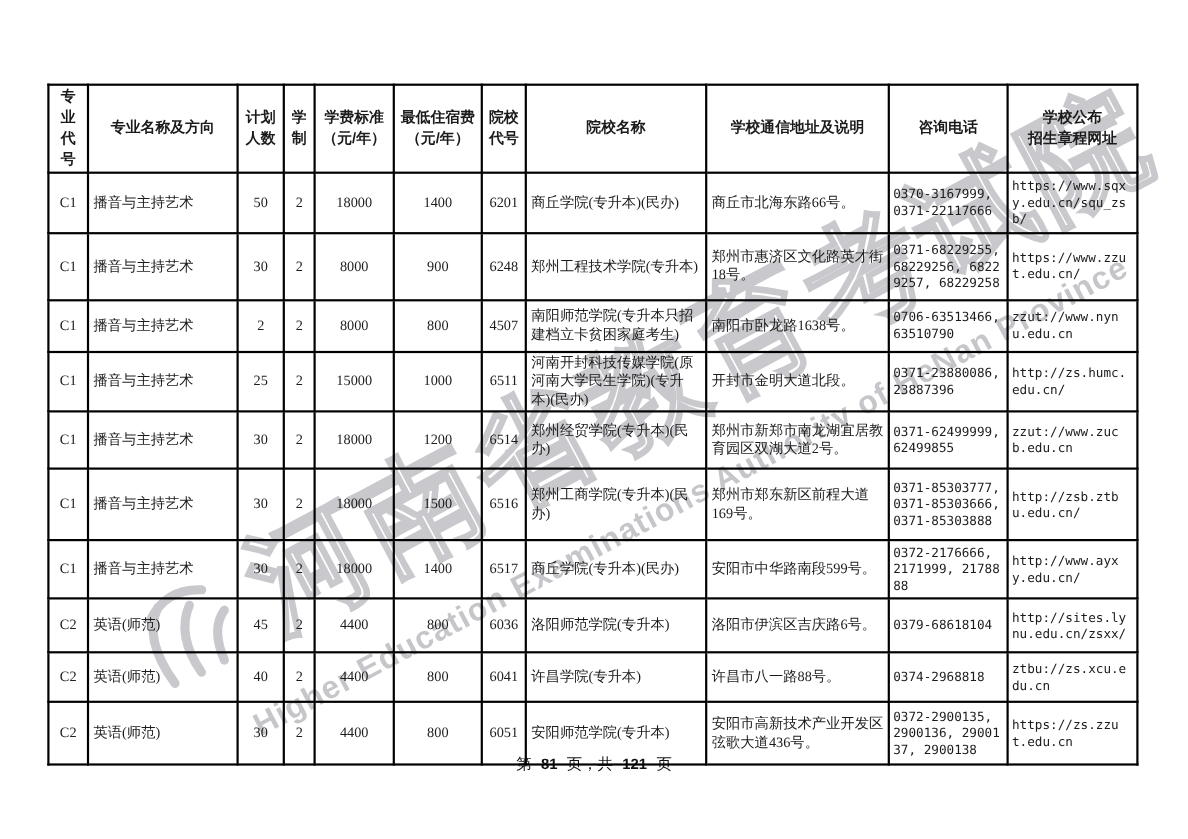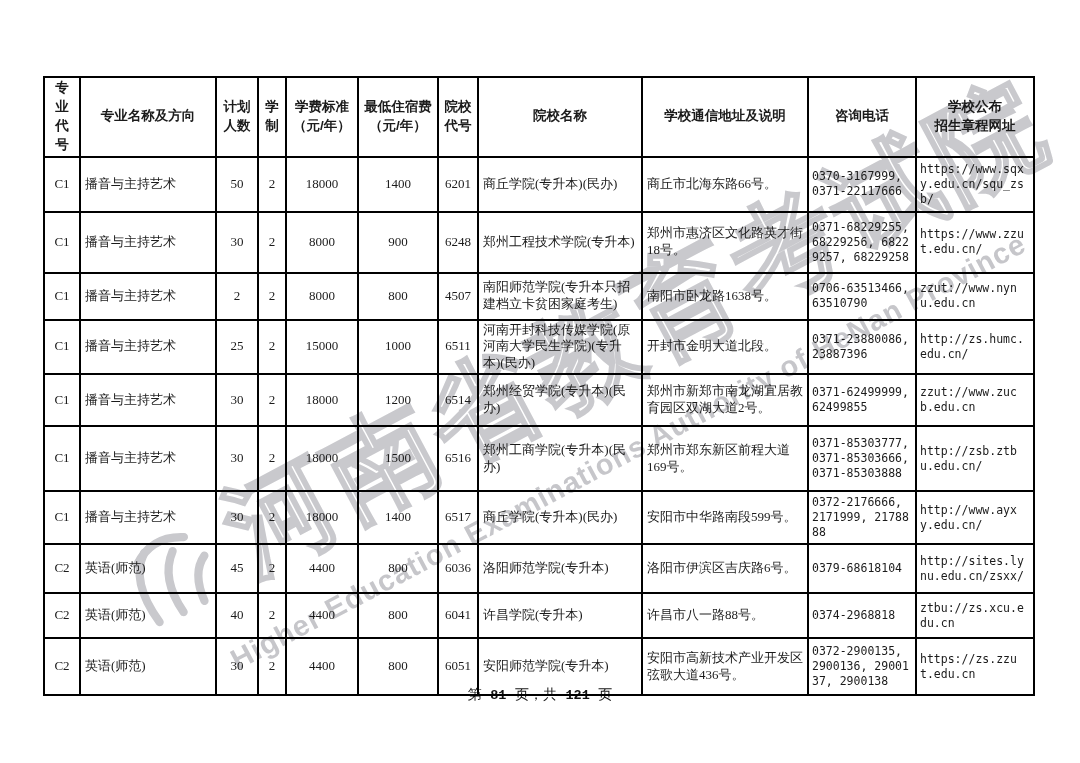--- a/index.html
+++ b/index.html
@@ -55,21 +55,21 @@
     font-family:"DejaVu Sans Mono","Liberation Mono",monospace;
     font-size:11.5px;line-height:1.3;
     word-break:break-all;padding:1px 3px;
   }
   
   .footer{
     position:absolute;left:0;right:0;top:686px;
     text-align:center;font-size:14px;color:#111;
   }
   .footer b{
-    font-family:Liberation Mono, monospace;
+    font-family:Liberation Sans, sans-serif;
     margin:0 5px;font-size:13.5px;
   }
 </style>
 </head>
 <body>
 
 <div class="watermark">
   <div class="wm-line1">
     <span>
       <svg width="118" height="118" viewBox="0 0 100 100" aria-hidden="true">

